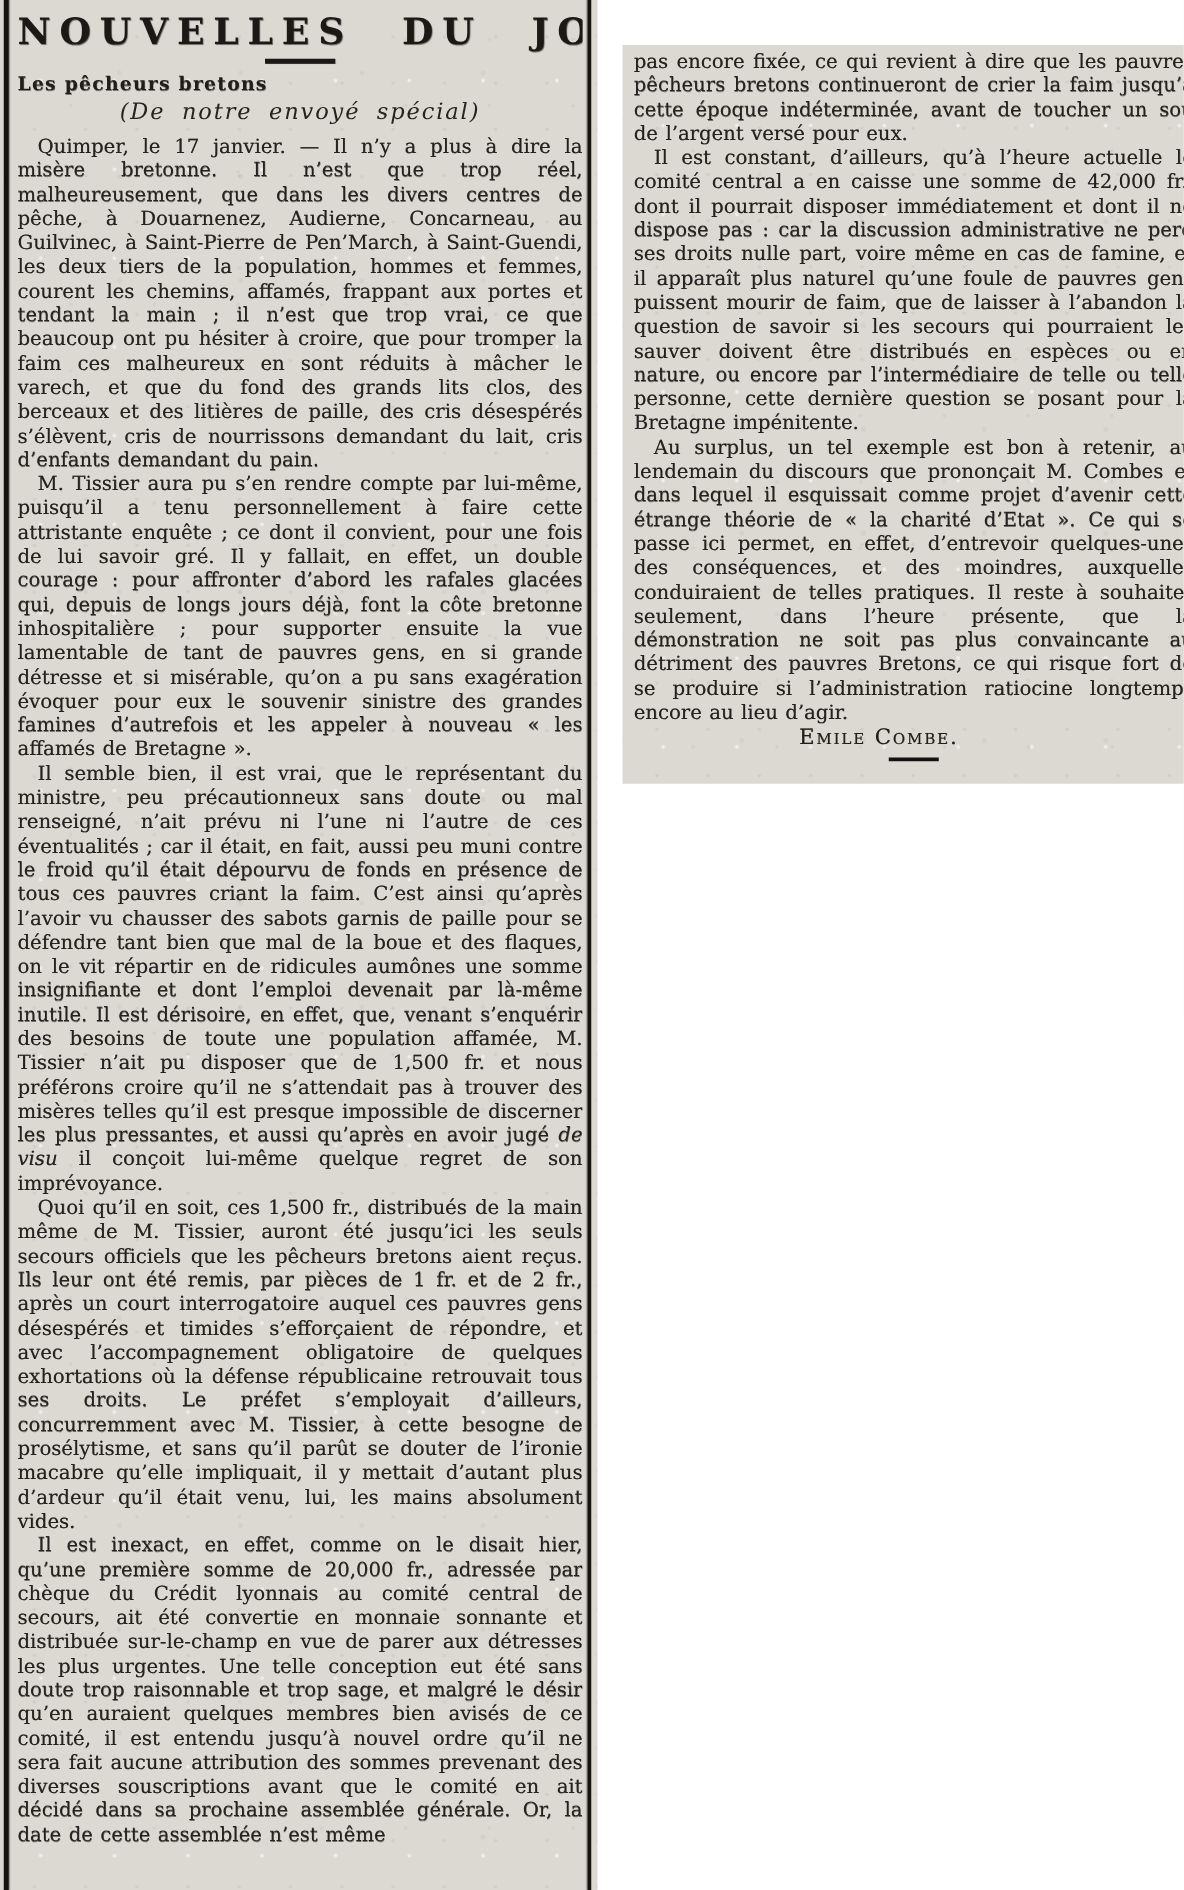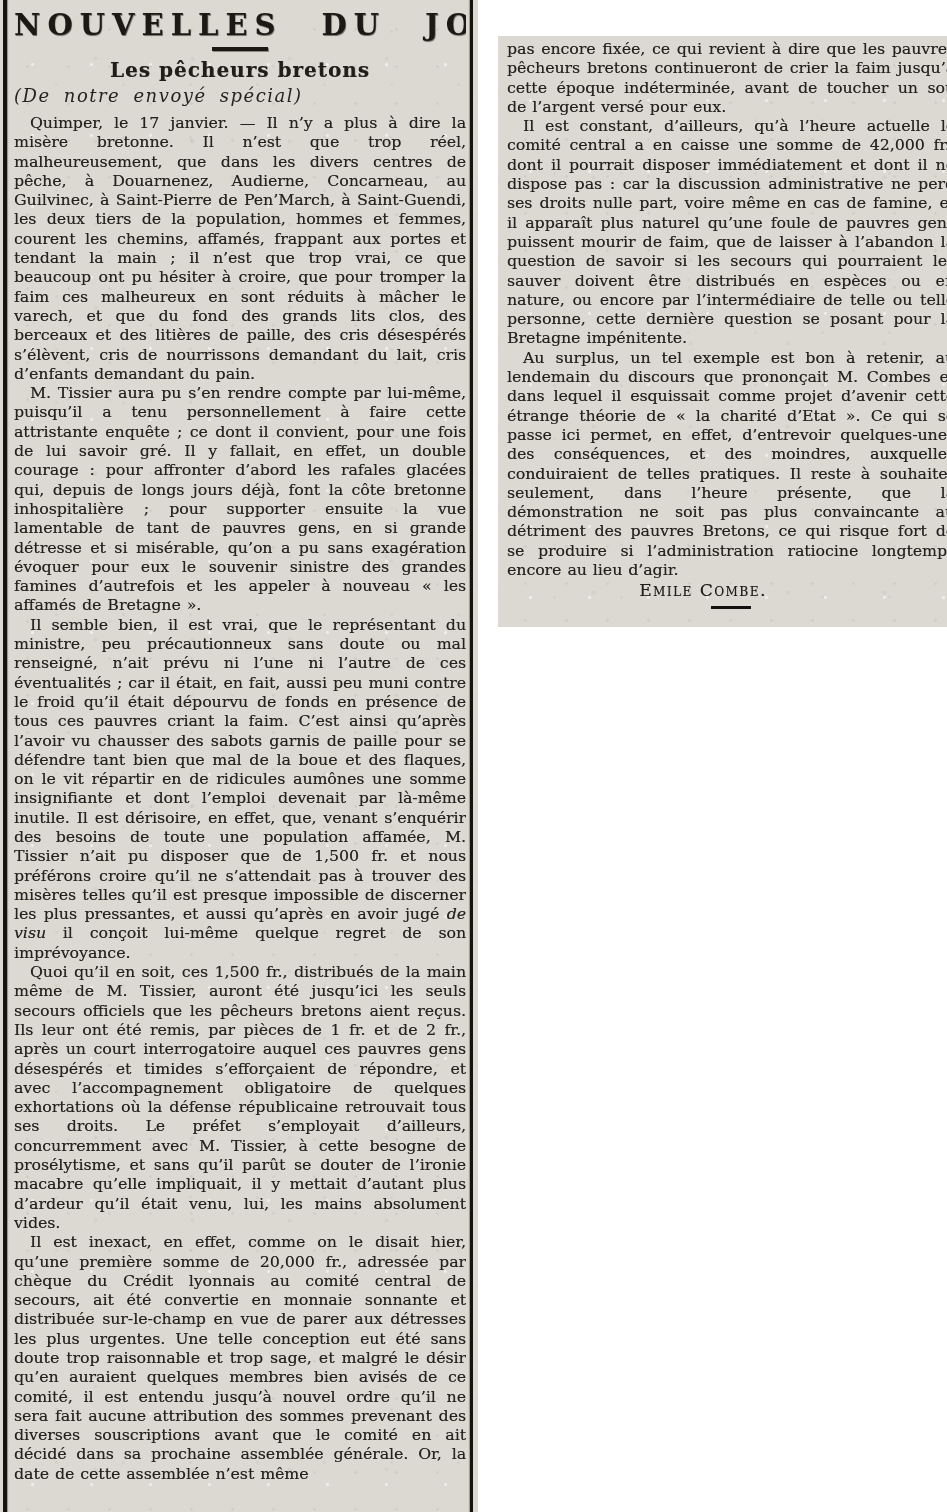--- a/index.html
+++ b/index.html
@@ -43,26 +43,26 @@
     color:#1b1915;
     text-shadow:0.6px 0.6px 0.7px rgba(25,22,18,.55);
     margin-top:3px;
     white-space:nowrap;
   }
   .masthead-rule{
     width:56px;height:4px;background:#1b1915;margin:5px auto 7px auto;
     box-shadow:0.5px 0.5px 0.5px rgba(25,22,18,.4);
   }
   .headline{
-    text-align:center;font-weight:bold;font-size:20px;letter-spacing:1px;
+    font-weight:bold;font-size:15px;letter-spacing:1px;
     color:#201e1a;text-shadow:0.4px 0.4px 0.5px rgba(25,22,18,.5);
     margin-bottom:3px;
   }
   .byline{
-    text-align:left;font-style:italic;font-size:18px;letter-spacing:1.5px;
+    text-align:center;font-style:italic;font-size:18px;letter-spacing:1.5px;
     word-spacing:6px;color:#26231f;margin-bottom:7px;
   }
 
   .para{
     font-size:15.7px;
     line-height:19.3px;
     text-align:justify;
     text-indent:16px;
     color:var(--ink);
     text-shadow:0.25px 0.25px 0.35px rgba(30,27,22,.55);

